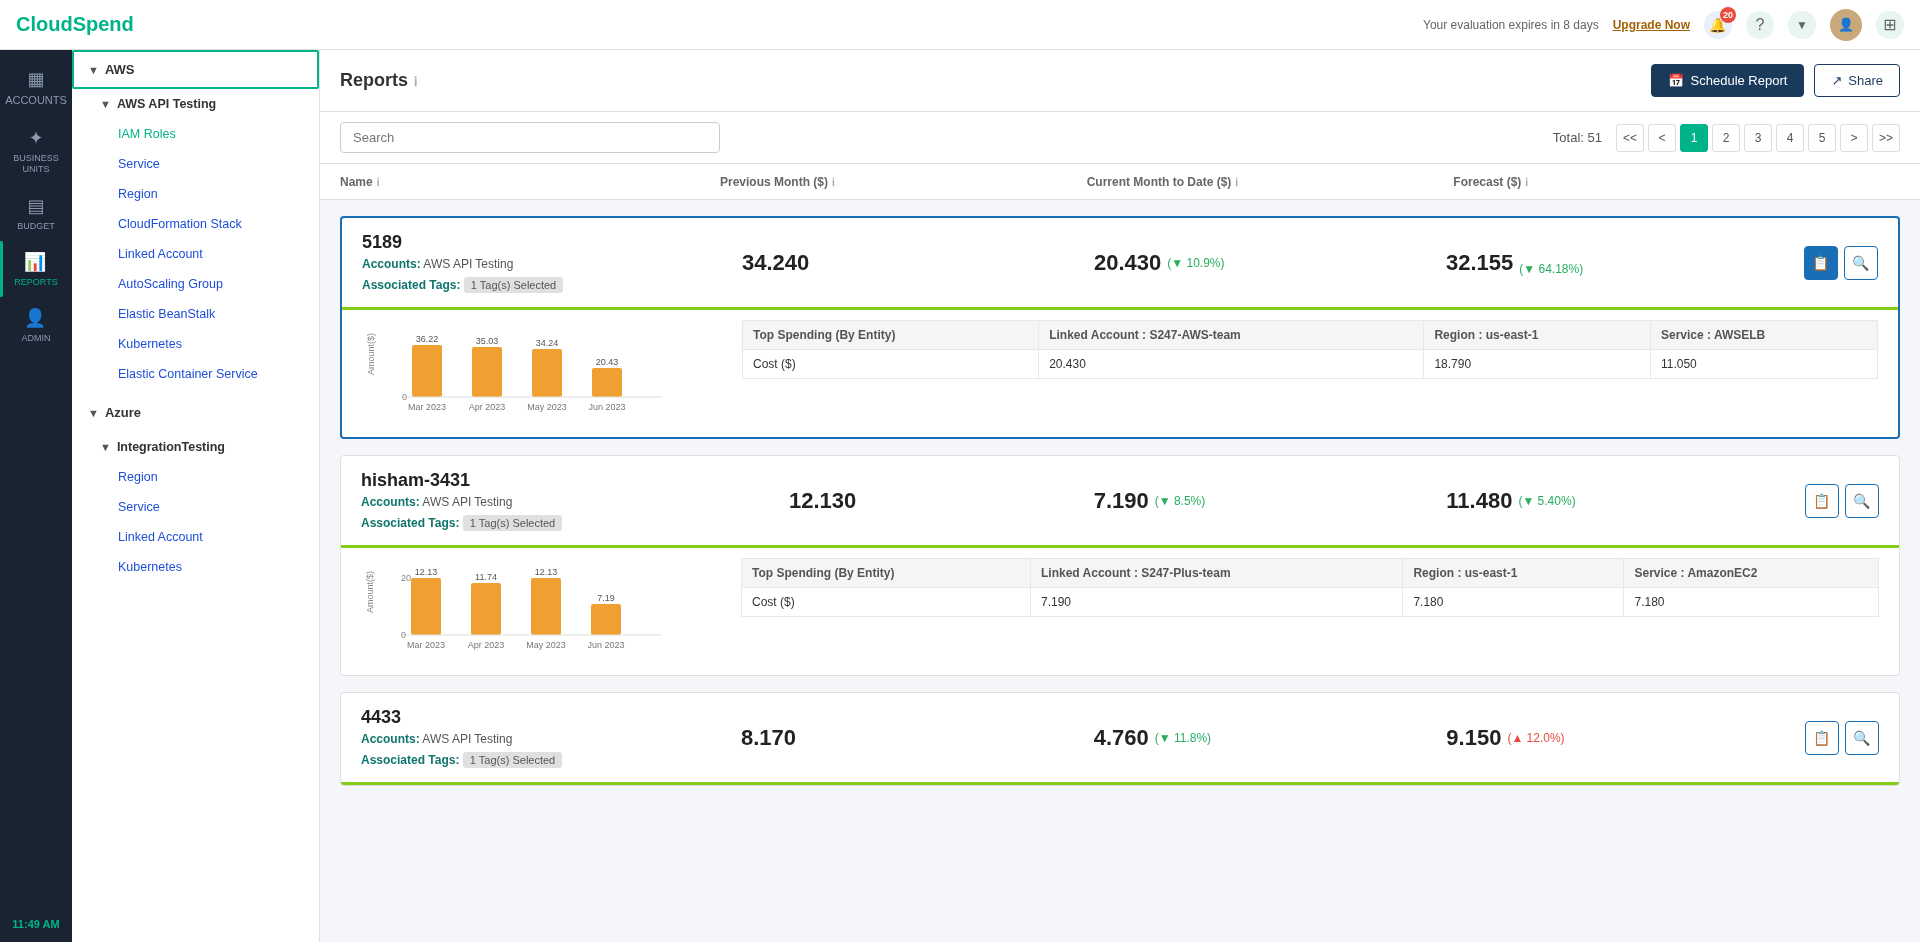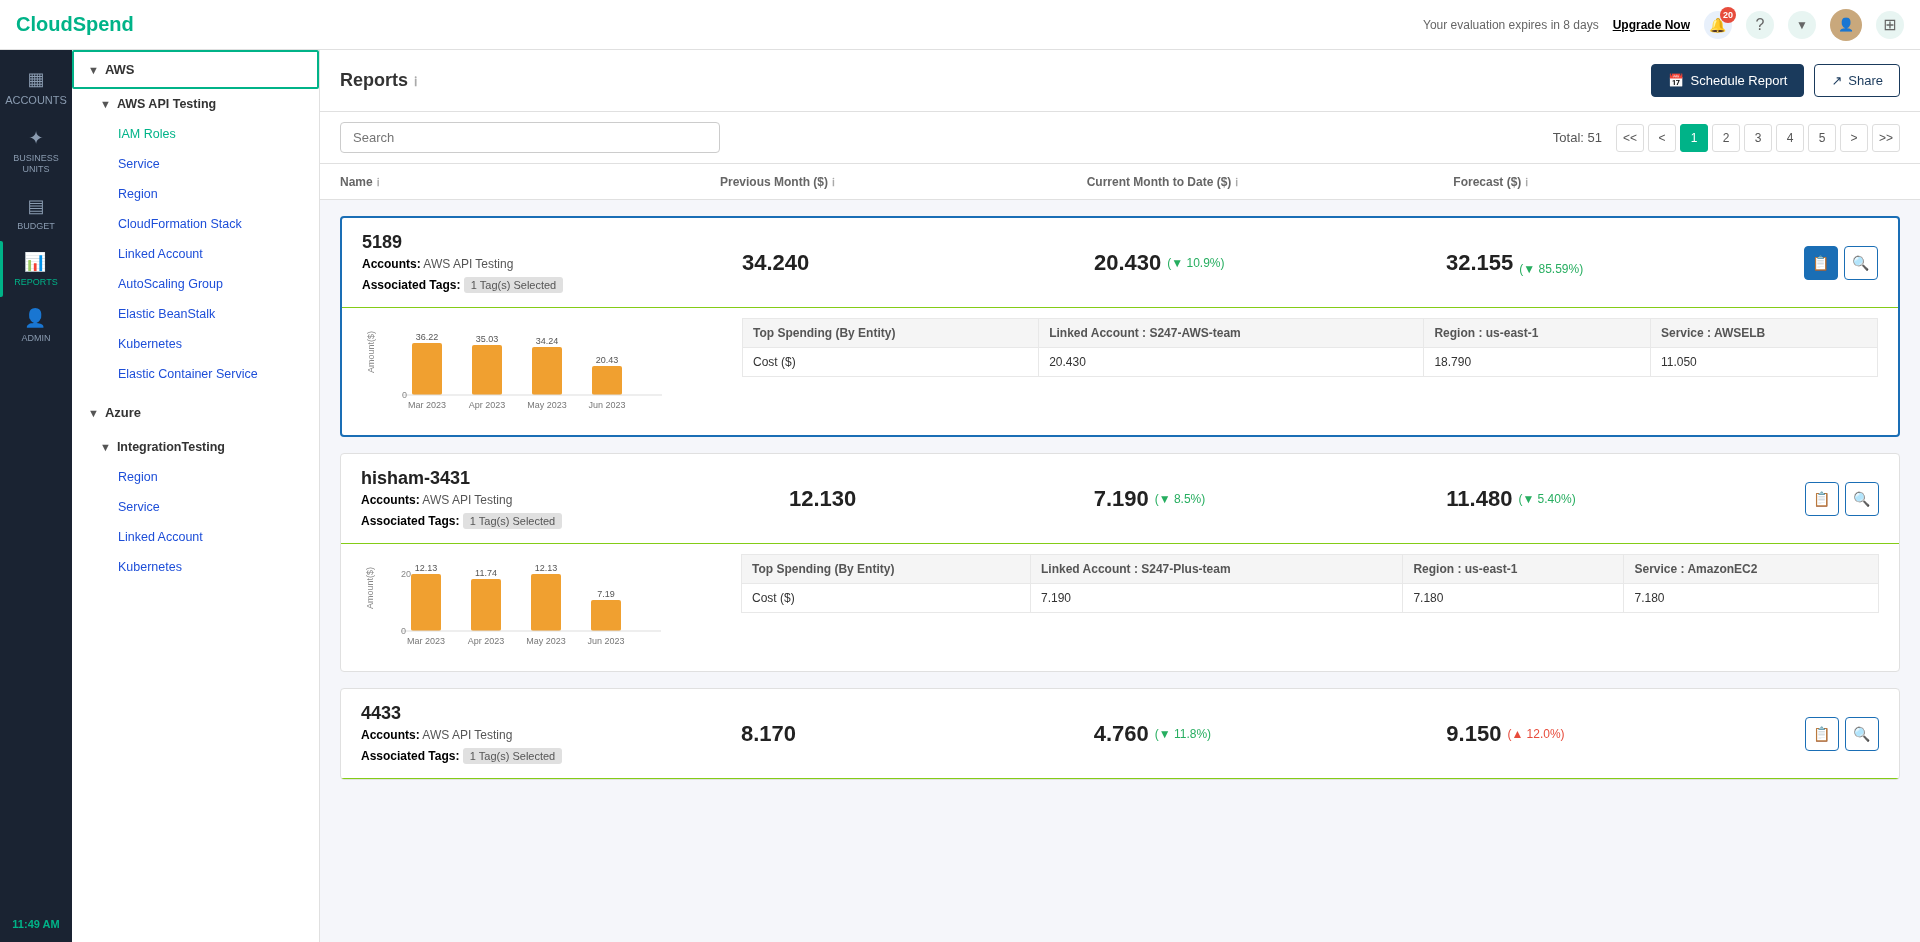--- a/index.html
+++ b/index.html
@@ -13,21 +13,21 @@
       align-items: center;
       padding: 0 16px;
       border-bottom: 1px solid #e0e0e0;
       position: fixed;
       top: 0; left: 0; right: 0;
       z-index: 100;
     }
     .logo { font-size: 20px; font-weight: 700; color: #333; }
     .logo span { color: #00b388; }
     .topbar-right { margin-left: auto; display: flex; align-items: center; gap: 14px; font-size: 12px; color: #666; }
-    .upgrade-link { color: #000000; font-weight: 600; cursor: pointer; text-decoration: underline; }
+    .upgrade-link { color: #a16207; font-weight: 600; cursor: pointer; text-decoration: underline; }
     .topbar-icon { width: 28px; height: 28px; border-radius: 50%; background: #e8f5f2; display: flex; align-items: center; justify-content: center; cursor: pointer; font-size: 14px; position: relative; }
     .badge { position: absolute; top: -4px; right: -4px; background: #e74c3c; color: #fff; border-radius: 50%; font-size: 9px; width: 16px; height: 16px; display: flex; align-items: center; justify-content: center; font-weight: bold; }
     .avatar { width: 32px; height: 32px; border-radius: 50%; background: #c9a87c; display: flex; align-items: center; justify-content: center; color: #fff; font-size: 13px; cursor: pointer; }
 
     
     .sidebar {
       position: fixed;
       top: 50px;
       left: 0;
       width: 72px;
@@ -178,26 +178,26 @@
       margin-top: 16px;
       overflow: hidden;
       position: relative;
     }
     .report-card.highlighted { border: 2px solid #1a6eb5; }
     .report-card-header {
       display: grid;
       grid-template-columns: 380px 1fr 1fr 1fr 80px;
       padding: 14px 20px;
       align-items: center;
-      border-bottom: 1px solid #84cc16;
+      border-bottom: 3px solid #84cc16;
     }
     .report-name-section { display: flex; flex-direction: column; gap: 4px; }
     .report-id { font-size: 18px; font-weight: 700; color: #222; }
     .report-meta { font-size: 12px; color: #555; }
-    .report-meta strong { color: #000000; font-weight: 600; }
+    .report-meta strong { color: #0f766e; font-weight: 600; }
     .tag-badge { background: #e0e0e0; border-radius: 3px; padding: 2px 7px; font-size: 11px; color: #555; display: inline-block; margin-top: 2px; }
     .metric-value { font-size: 22px; font-weight: 700; color: #222; }
     .metric-change { font-size: 12px; display: inline-flex; align-items: center; gap: 2px; }
     .metric-change.down { color: #27ae60; }
     .metric-change.up { color: #e74c3c; }
     .report-actions { display: flex; gap: 6px; justify-content: flex-end; }
     .action-btn { width: 34px; height: 34px; display: flex; align-items: center; justify-content: center; border: 1px solid #1a6eb5; border-radius: 4px; cursor: pointer; color: #1a6eb5; font-size: 14px; background: #fff; }
 
     
     .report-chart-section {
@@ -374,21 +374,21 @@
           </div>
           <div style="display:flex; align-items:center;">
             <span class="metric-value">34.240</span>
           </div>
           <div style="display:flex; align-items:center; gap:6px;">
             <span class="metric-value">20.430</span>
             <span class="metric-change down">(▼ 10.9%)</span>
           </div>
           <div style="display:flex; align-items:flex-end; gap:6px;">
             <span class="metric-value">32.155</span>
-            <span class="metric-change down">(▼ 85.59%)</span>
+            <span class="metric-change down">(▼ 64.18%)</span>
           </div>
           <div class="report-actions">
             <div class="action-btn" style="background:#1a6eb5; color:#fff;">📋</div>
             <div class="action-btn">🔍</div>
           </div>
         </div>
         <div class="report-chart-section">
           <div class="chart-container">
             <svg width="340" height="100">
               <text x="12" y="55" font-size="9" fill="#888" transform="rotate(-90,12,55)">Amount($)</text>

